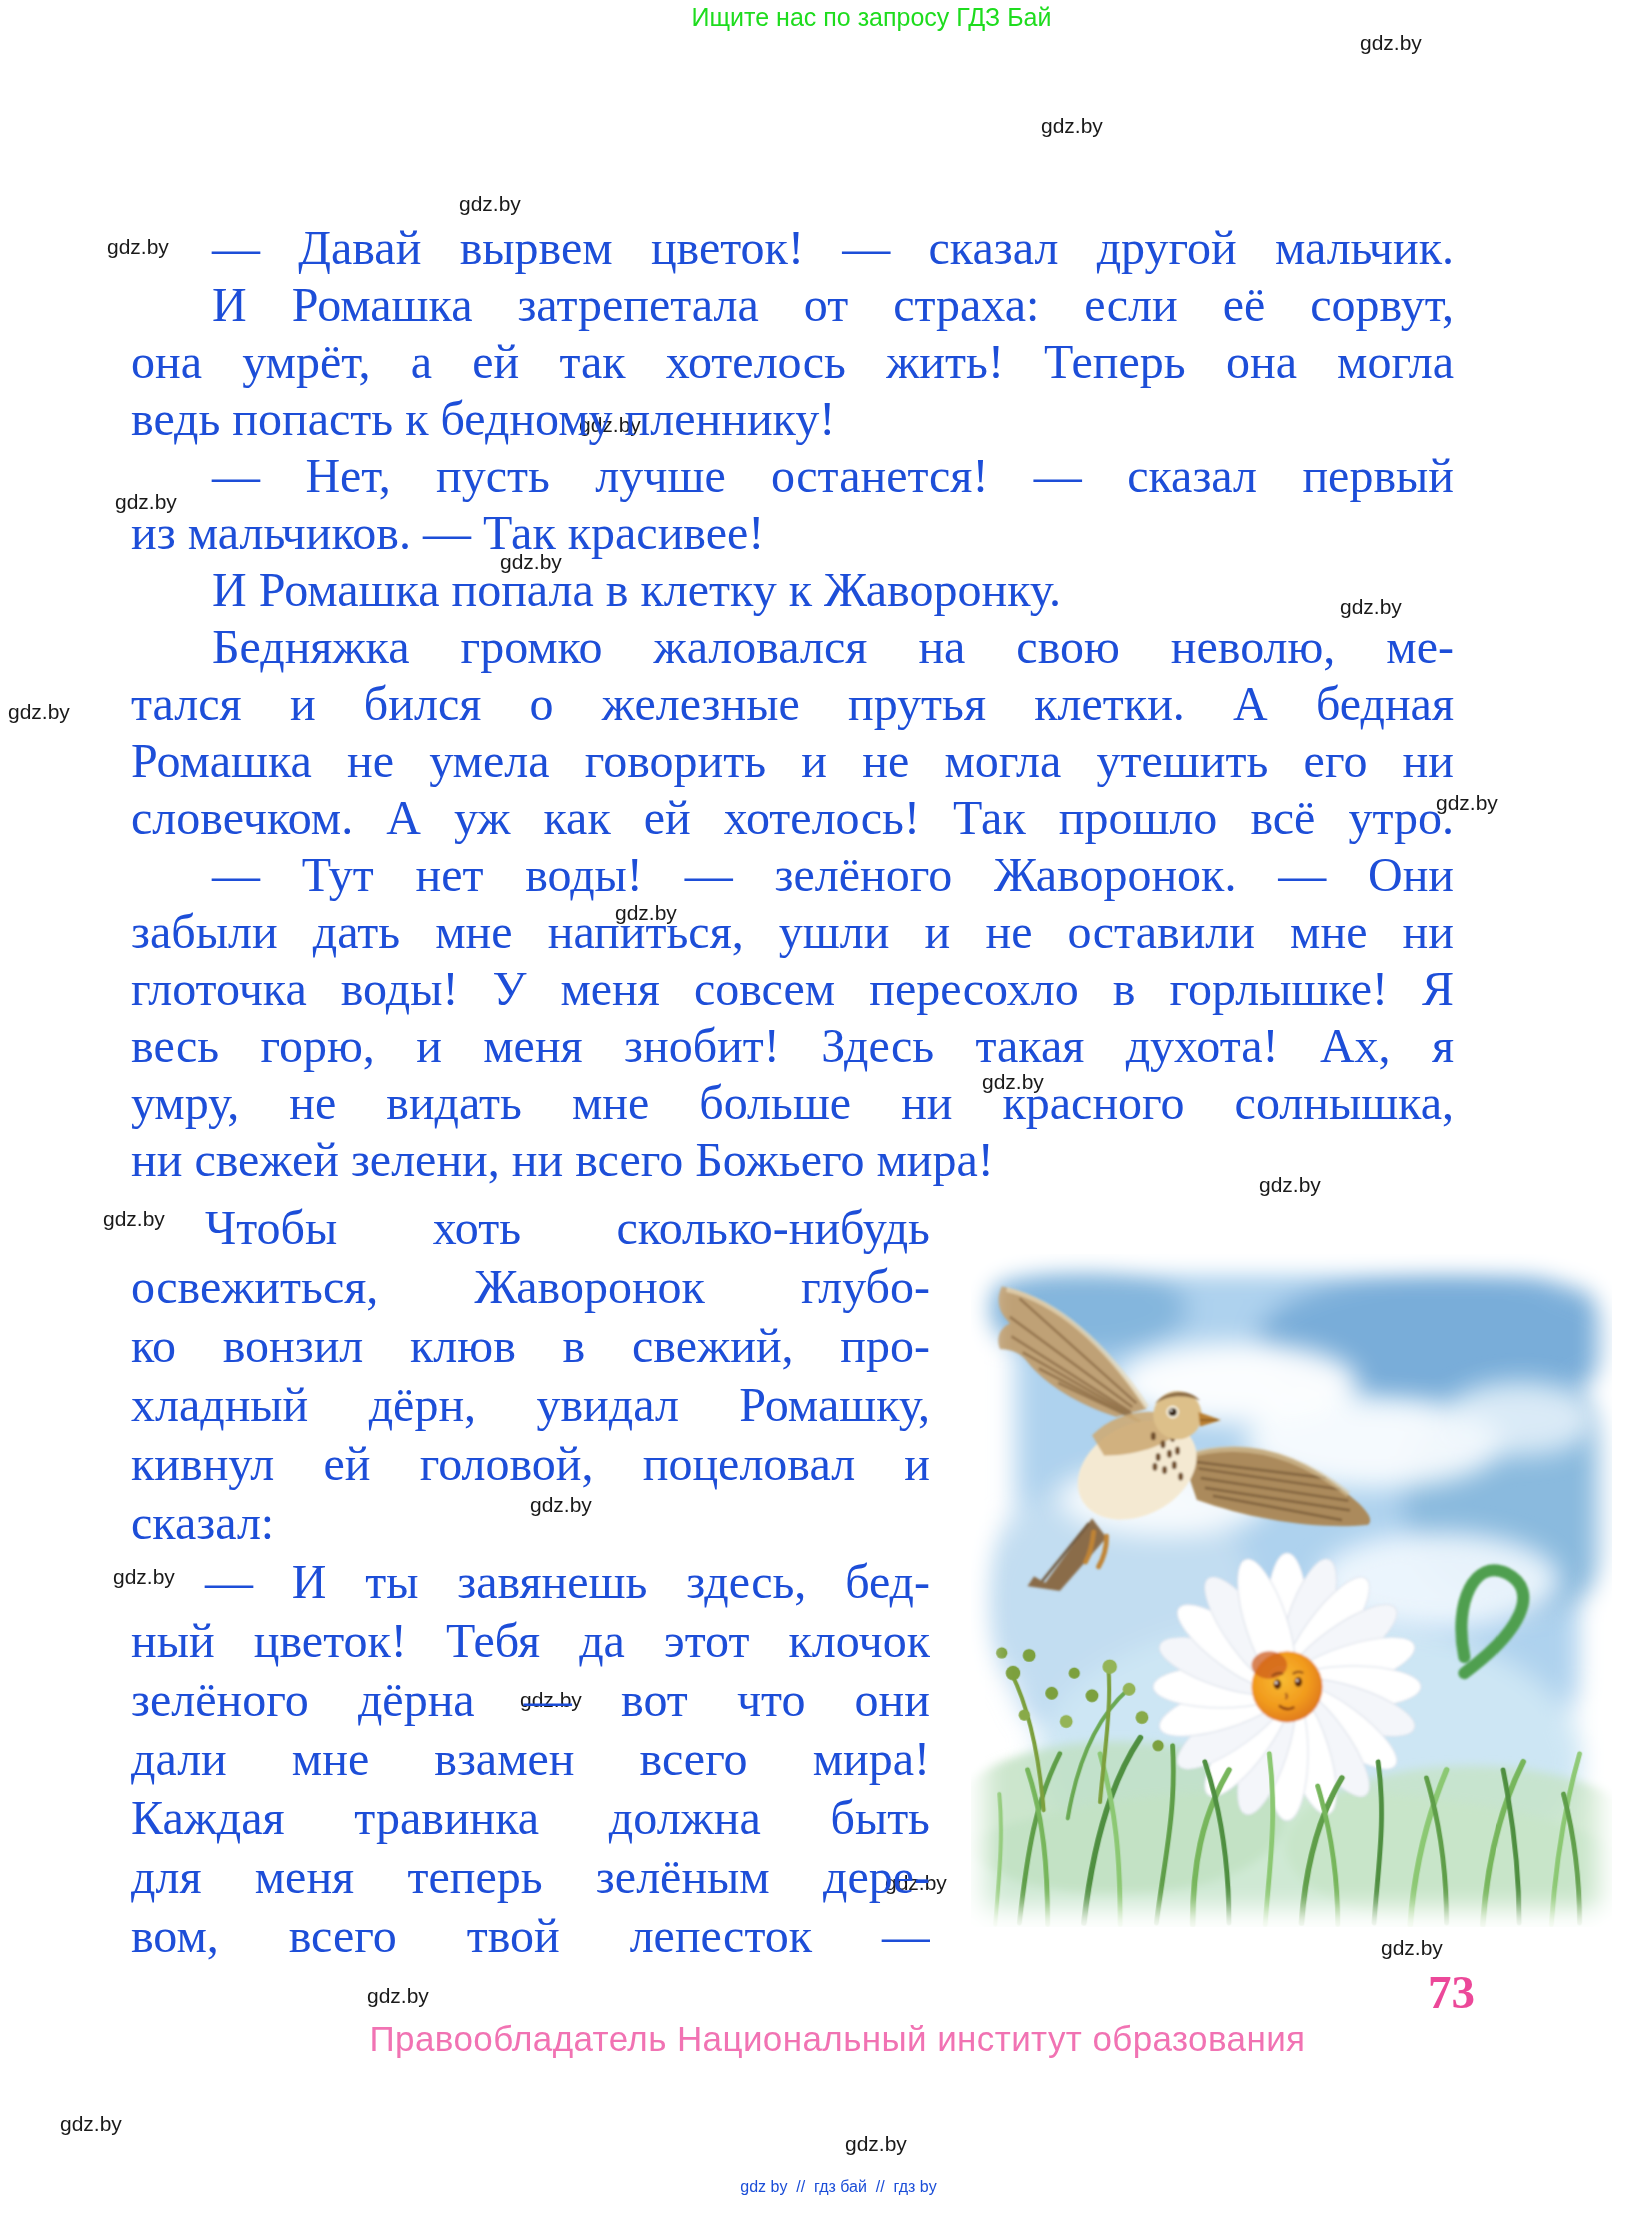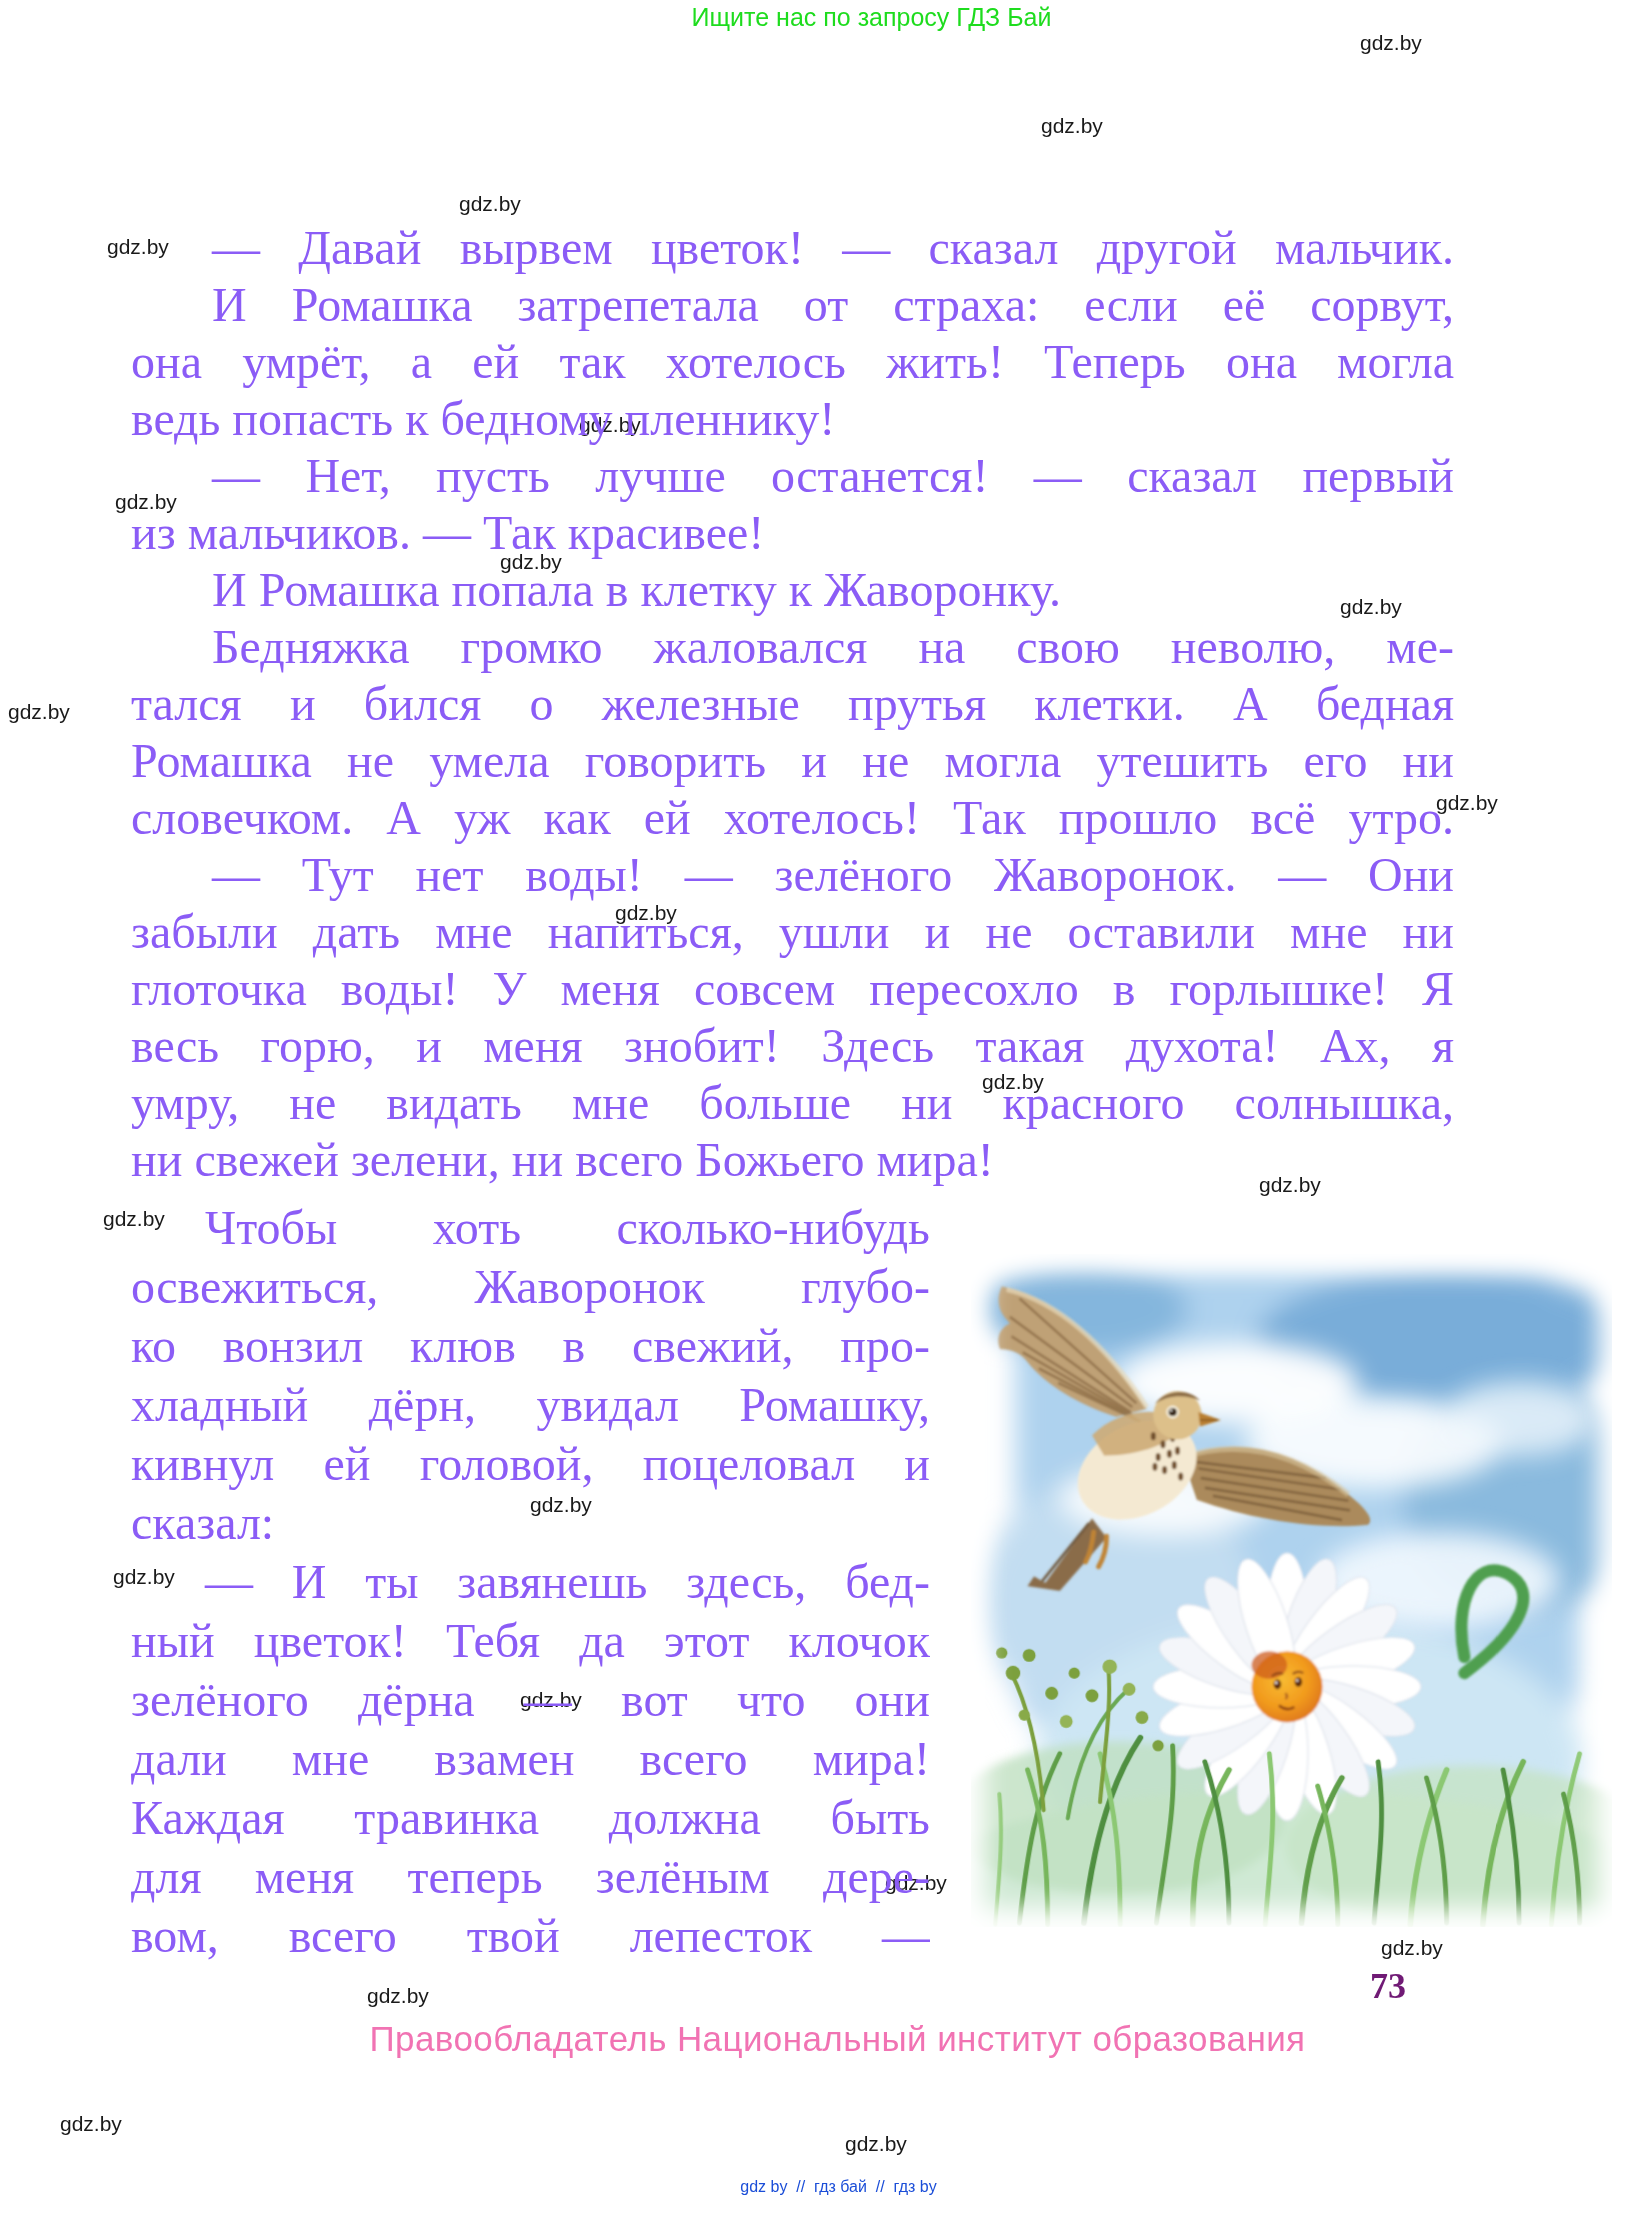--- a/index.html
+++ b/index.html
@@ -4,29 +4,29 @@
 <style>
   html,body{margin:0;padding:0;background:#ffffff;}
   .page{position:relative;width:1647px;height:2216px;background:#ffffff;overflow:hidden;
         font-family:"Liberation Serif",serif;}
   .promo{position:absolute;top:3.2px;left:0;width:100%;text-align:center;
          font-family:"Liberation Sans",sans-serif;font-size:25px;}
   .wm{position:absolute;font-family:Liberation Sans, sans-serif;font-size:21px;
       color:#1a1a1a;white-space:nowrap;}
   .tf{position:absolute;left:131px;top:219px;width:1323px;}
   .tc{position:absolute;left:131px;top:1198px;width:799px;}
-  .ln{font-size:48px;color:#8b5cf6;overflow:hidden;}
+  .ln{font-size:48px;color:#1d4ed8;overflow:hidden;}
   .tf .ln{line-height:57px;height:57px;}
   .tc .ln{line-height:59px;height:59px;}
   .ln.just{text-align:justify;text-align-last:justify;}
   .tf .ln.ind{padding-left:81px;}
   .tc .ln.ind{padding-left:74px;}
   .illus{position:absolute;left:971px;top:1254px;width:641px;height:673px;}
-  .pagenum{position:absolute;left:1370px;top:1965px;width:105px;text-align:left;
-           font-size:36px;font-weight:bold;color:#701a75;}
+  .pagenum{position:absolute;left:1370px;top:1965px;width:105px;text-align:right;
+           font-size:47px;font-weight:bold;color:#ec4899;}
   .copyright{position:absolute;top:2019px;left:14px;width:100%;text-align:center;
              font-family:"Liberation Sans",sans-serif;font-size:35px;letter-spacing:0.4px;}
   .links{position:absolute;top:2178px;left:15px;width:100%;text-align:center;
          font-family:"Liberation Sans",sans-serif;font-size:16px;white-space:pre;}
 </style>
 </head>
 <body>
 
 <div class="page">
 

